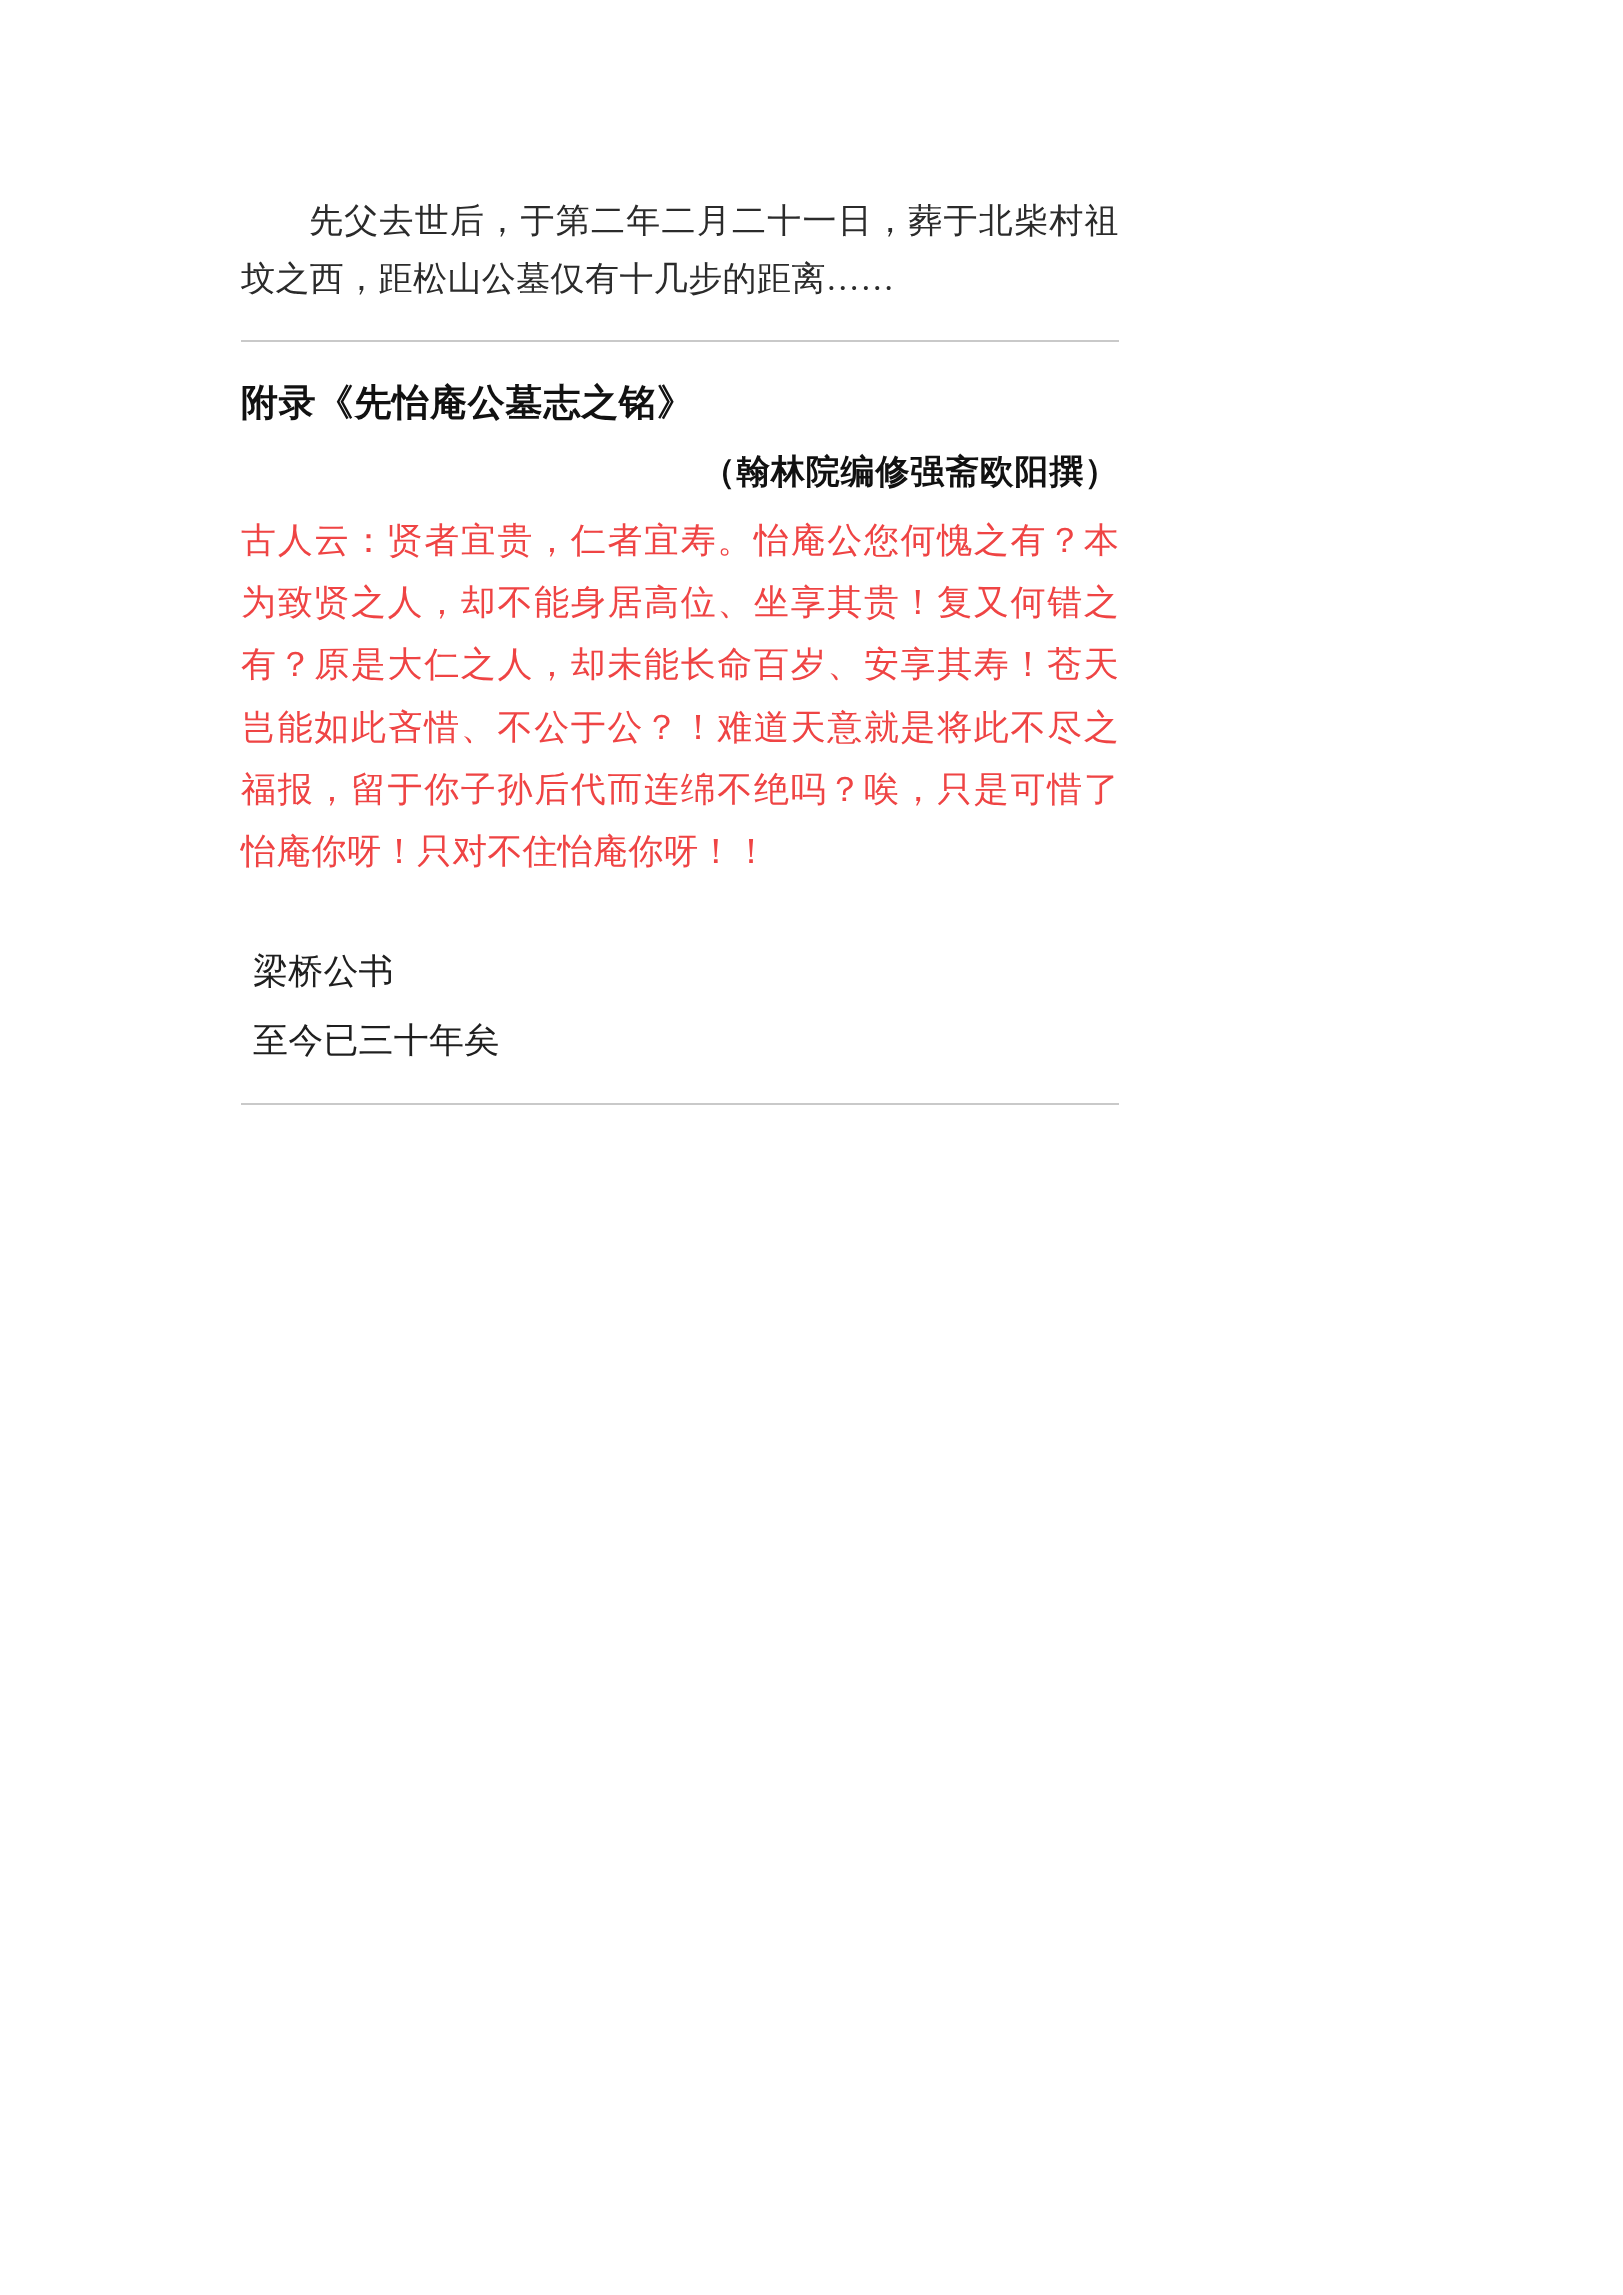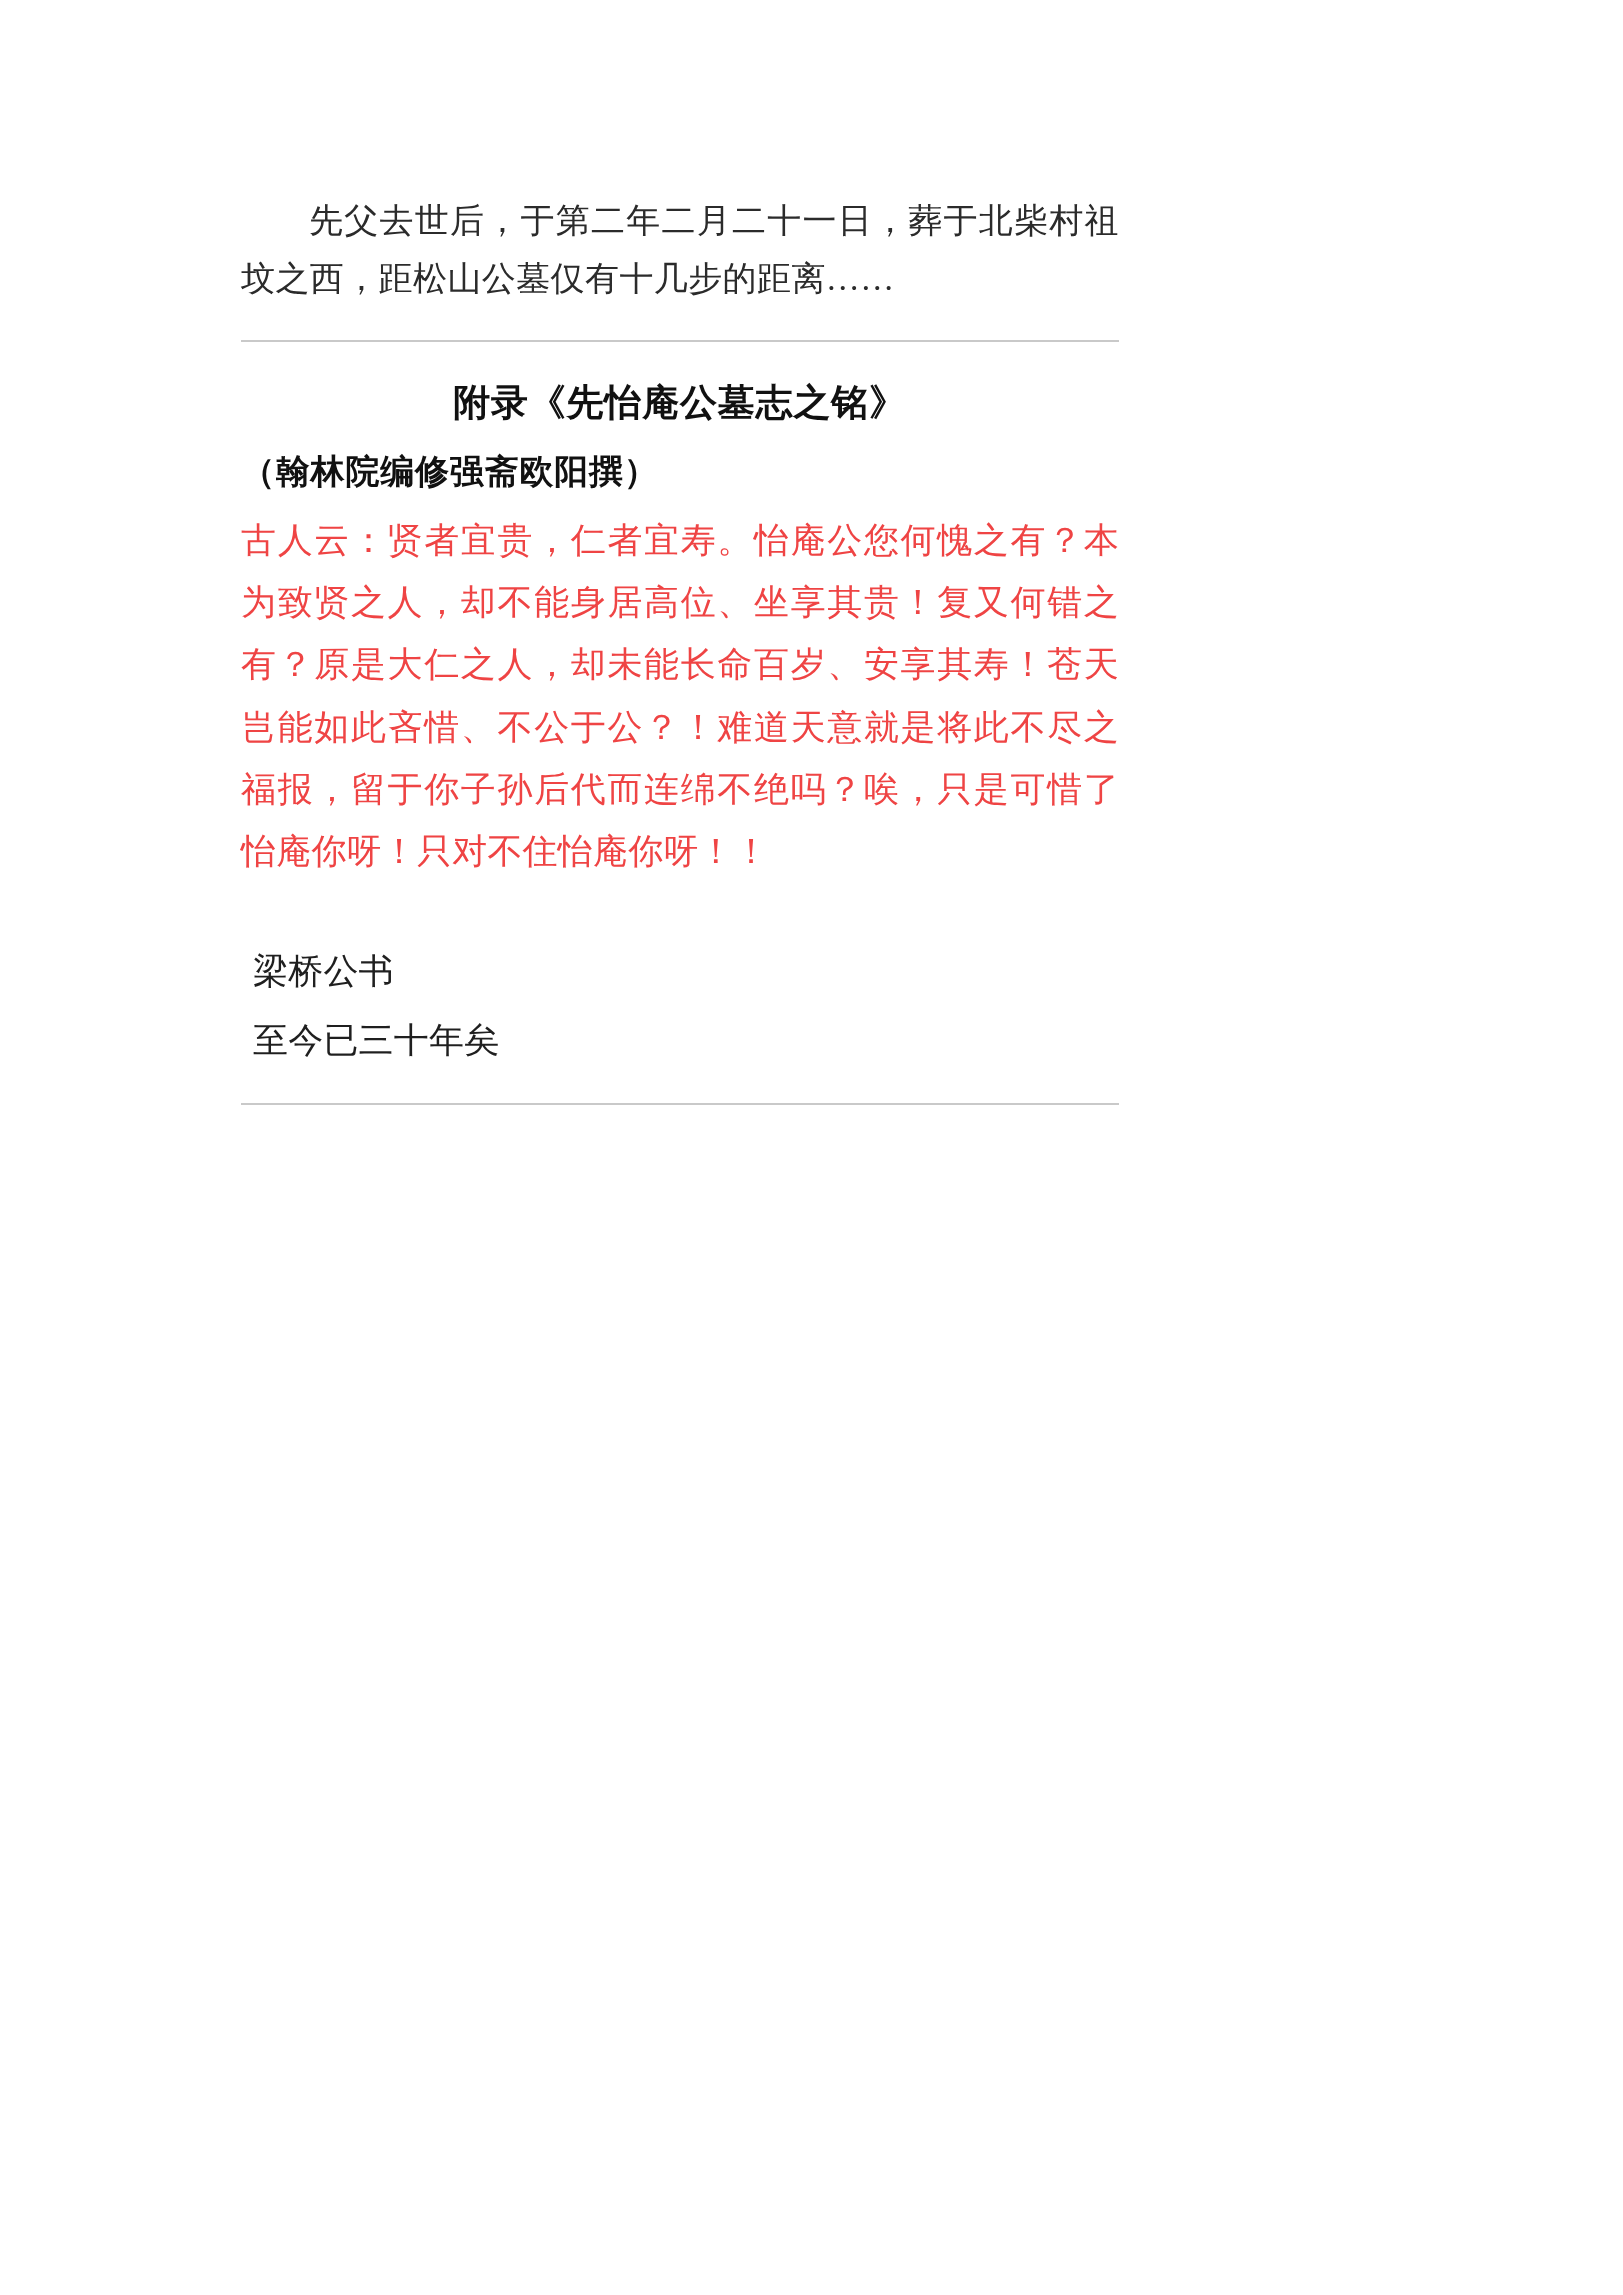--- a/index.html
+++ b/index.html
@@ -46,30 +46,29 @@
   }
   .rule-bottom {
     margin-top: 33px;
   }
 
   
   .appendix-title {
     font-family: "DejaVu Serif", "Liberation Serif", serif;
     font-weight: bold;
     font-size: 37px;
-    text-align: center;
     margin: 36px 0 0 0;
     letter-spacing: 0.8px;
     color: #111;
   }
   .appendix-subtitle {
     font-family: "DejaVu Serif", "Liberation Serif", serif;
     font-weight: bold;
     font-size: 34px;
-    text-align: left;
+    text-align: right;
     margin: 21px 0 0 0;
     letter-spacing: 0.8px;
     color: #111;
   }
 
   
   .body-para {
     font-size: 35px;
     line-height: 1.78;
     text-align: justify;

